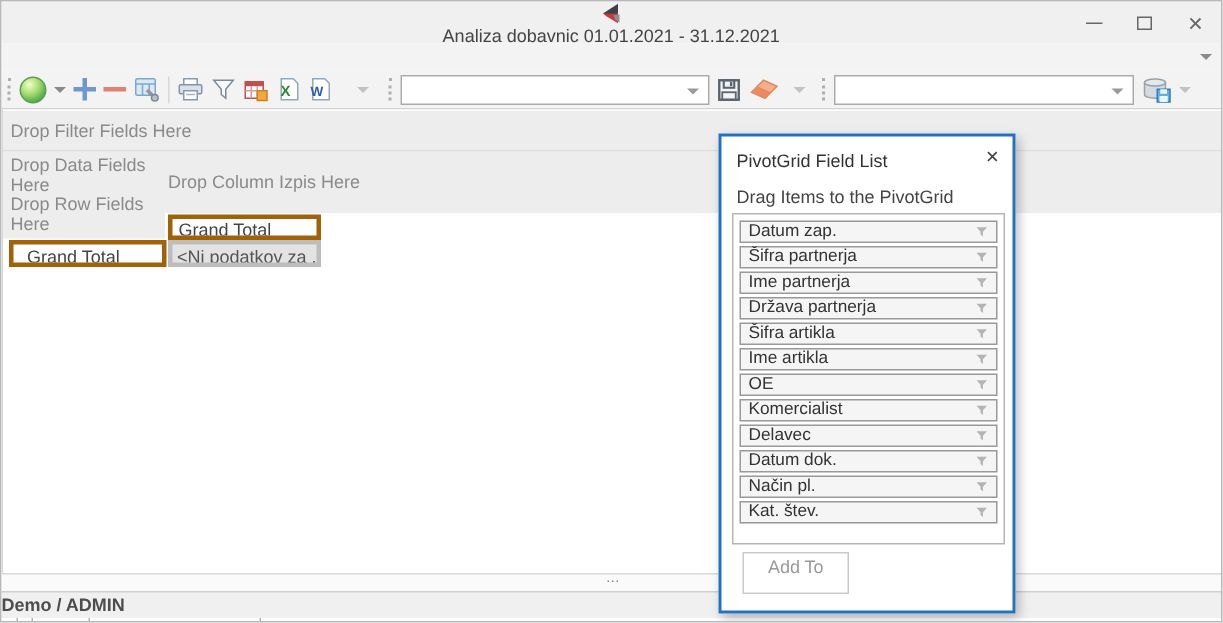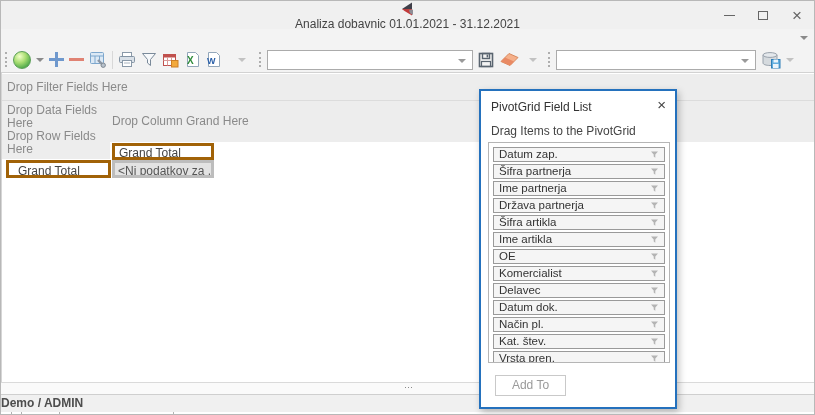--- a/index.html
+++ b/index.html
@@ -76,21 +76,21 @@
   .fieldlist { position:absolute; left:478px; top:88px; width:198px; height:320px; background:#fff;
                border:2px solid #2471bd; box-shadow:2px 3px 7px rgba(0,0,0,0.25); }
   .fl-title { position:absolute; left:10px; top:9px; color:#333; }
   .fl-close { position:absolute; right:9px; top:5px; font-size:15px; color:#444; }
   .fl-hint { position:absolute; left:10px; top:33px; color:#444; }
   .fl-list { position:absolute; left:7px; top:51px; width:182px; height:221px; border:1px solid #b5b5b5;
              background:#fff; padding:4px; overflow:hidden; }
   .fl-item { height:15px; margin-bottom:2px; background:#f5f5f5; border:1px solid #9a9a9a;
              display:flex; align-items:center; justify-content:space-between; padding:0 5px; color:#333; }
   .fl-item .label { font-size:11.5px; line-height:13px; white-space:nowrap; }
-  .fl-addto { position:absolute; left:14px; bottom:11px; width:71px; height:21px; background:#fff;
+  .fl-addto { position:absolute; left:14px; bottom:11px; width:71px; height:28px; background:#fff;
               border:1px solid #c9c9c9; color:#9a9a9a; text-align:center; line-height:19px; }
   .fl-areacombo { position:absolute; left:94px; bottom:11px; width:90px; height:21px; background:#fff;
                   border:1px solid #b0b0b0; color:#8f8f8f; line-height:19px; padding-left:5px; position:absolute; }
   .fl-areacombo .caret { position:absolute; right:5px; top:8px; border-top-color:#b8b8b8; }
 </style>
 </head>
 <body>
 
 <div class="window">
 
@@ -186,21 +186,21 @@
       <rect x="12" y="13" width="5.5" height="4" fill="#eaf4fb"></rect>
     </svg>
     <span class="caret dim"></span>
   </div>
 
   <div class="content">
     <div class="filter-row">Drop Filter Fields Here</div>
     <div class="header-band"></div>
     <div class="rowarea-ext"></div>
     <div class="lbl lbl-data">Drop Data Fields Here</div>
-    <div class="lbl lbl-col">Drop Column Grand Here</div>
+    <div class="lbl lbl-col">Drop Column Izpis Here</div>
     <div class="lbl lbl-row">Drop Row Fields Here</div>
     <div class="cell cell-colheader">Grand Total</div>
     <div class="cell cell-rowheader">Grand Total</div>
     <div class="cell cell-data">&lt;Ni podatkov za ...</div>
   </div>
 
   <div class="splitterbar"><span>···</span></div>
 
   <div class="statusbar">
     <span>Demo / ADMIN</span>
@@ -282,23 +282,17 @@
           <span><svg width="9" height="9" viewBox="0 0 9 9">
               <path d="M1 1.5h7L5.3 4.5v3.2L3.7 6.4V4.5z" fill="#b4b4b4"></path>
             </svg></span>
         </div>
         <div class="fl-item">
           <span class="label">Kat. štev.</span>
           <span><svg width="9" height="9" viewBox="0 0 9 9">
               <path d="M1 1.5h7L5.3 4.5v3.2L3.7 6.4V4.5z" fill="#b4b4b4"></path>
             </svg></span>
         </div>
-        <div class="fl-item">
-          <span class="label">Vrsta pren.</span>
-          <span><svg width="9" height="9" viewBox="0 0 9 9">
-              <path d="M1 1.5h7L5.3 4.5v3.2L3.7 6.4V4.5z" fill="#b4b4b4"></path>
-            </svg></span>
-        </div>
       </div>
     <div class="fl-addto">Add To</div>
   </div>
 
 </div>
 
 </body></html>

